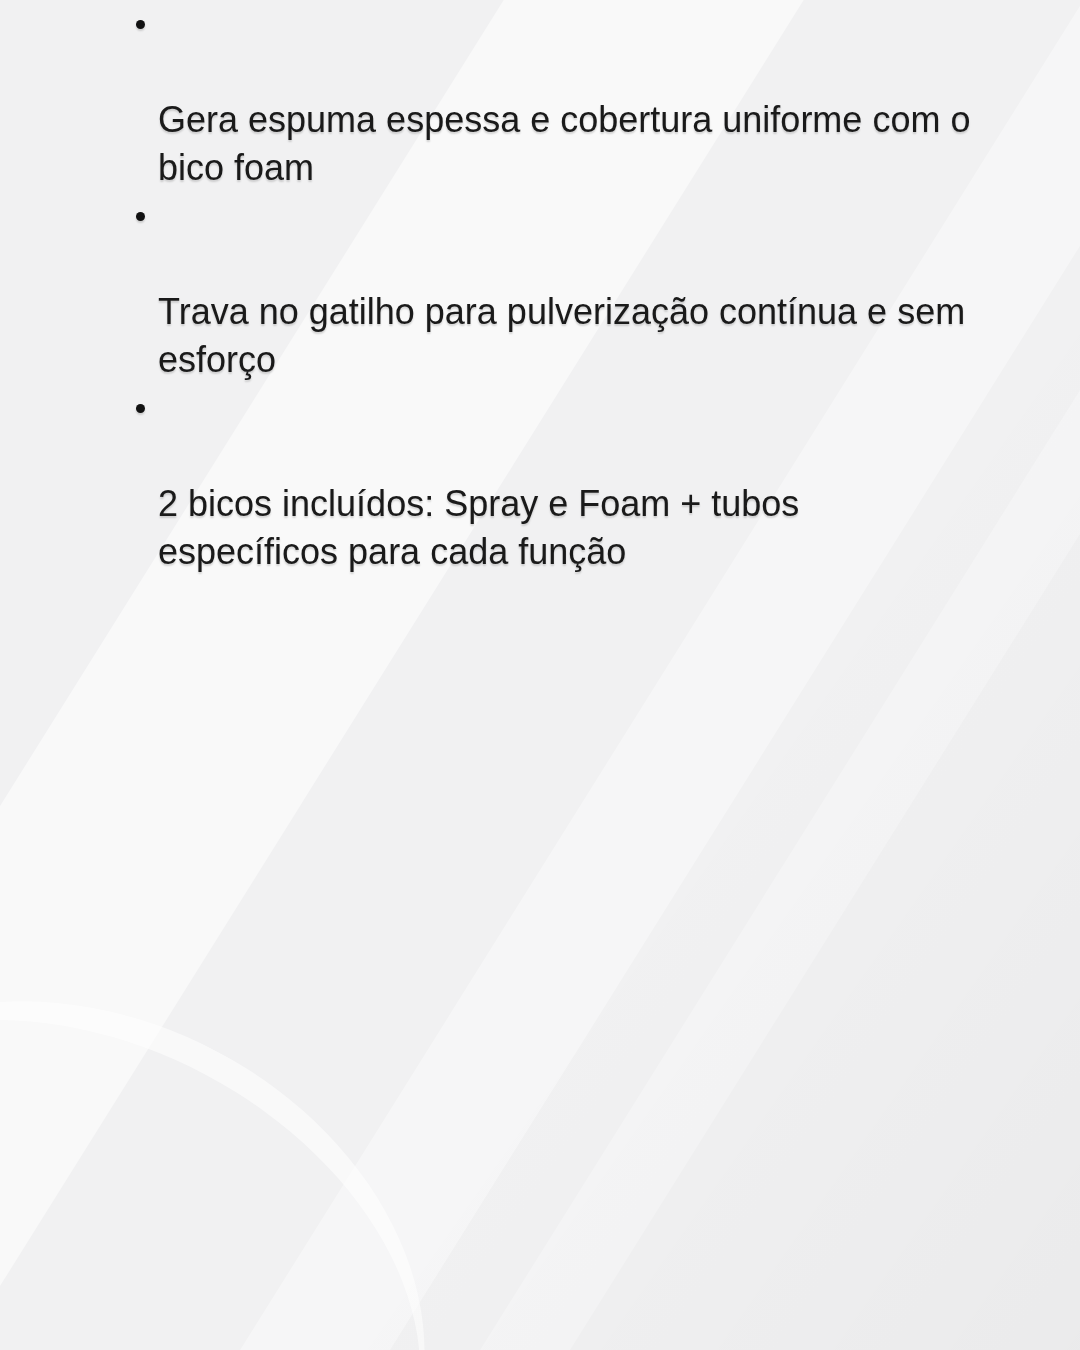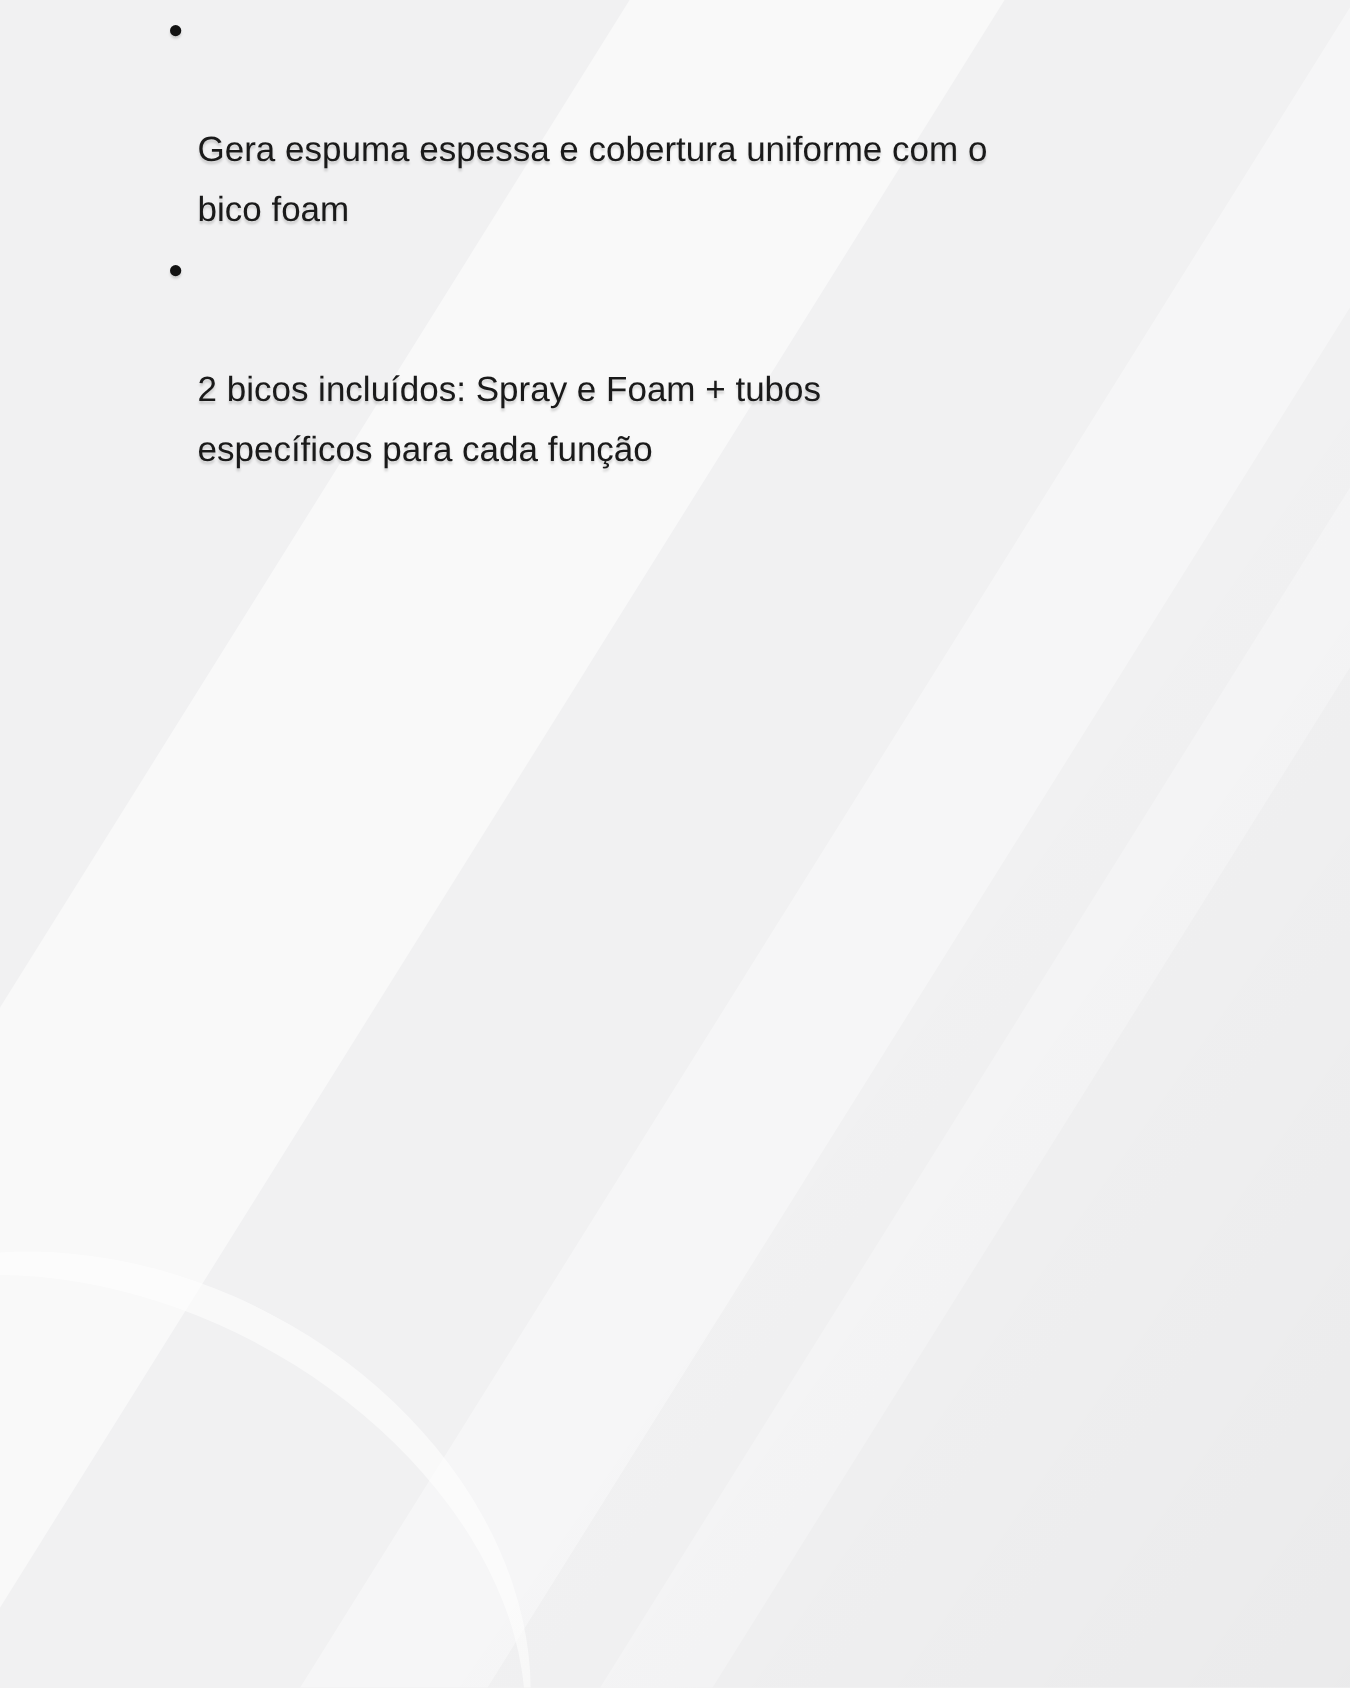--- a/index.html
+++ b/index.html
@@ -38,21 +38,21 @@
   .content { position: relative; z-index: 1; }
 
   ul.bullet-list {
     list-style: none;
     margin: 0;
     padding: 0 90px 0 135px;
   }
   ul.bullet-list li {
     position: relative;
     padding-left: 23px;
-    font-size: 28px;
+    font-size: 36px;
     line-height: 48px;
     color: #1a1a1a;
     white-space: pre-line;
     text-shadow: 0 2px 2px rgba(0,0,0,0.16);
   }
   .bullet-dot {
     position: absolute;
     left: 1px;
     top: 20px;
     width: 9px;
@@ -79,18 +79,23 @@
 
   <ul class="bullet-list features-list">
 
   <li>
         <span class="bullet-dot"></span>
         <span>Gera espuma espessa e cobertura uniforme com o
 bico foam</span>
       </li>
       <li>
         <span class="bullet-dot"></span>
+        <span>Trava no gatilho para pulverização contínua e sem
+esforço</span>
+      </li>
+      <li>
+        <span class="bullet-dot"></span>
         <span>2 bicos incluídos: Spray e Foam + tubos
 específicos para cada função</span>
       </li>
     </ul>
 
 </div>
 
 </body></html>

